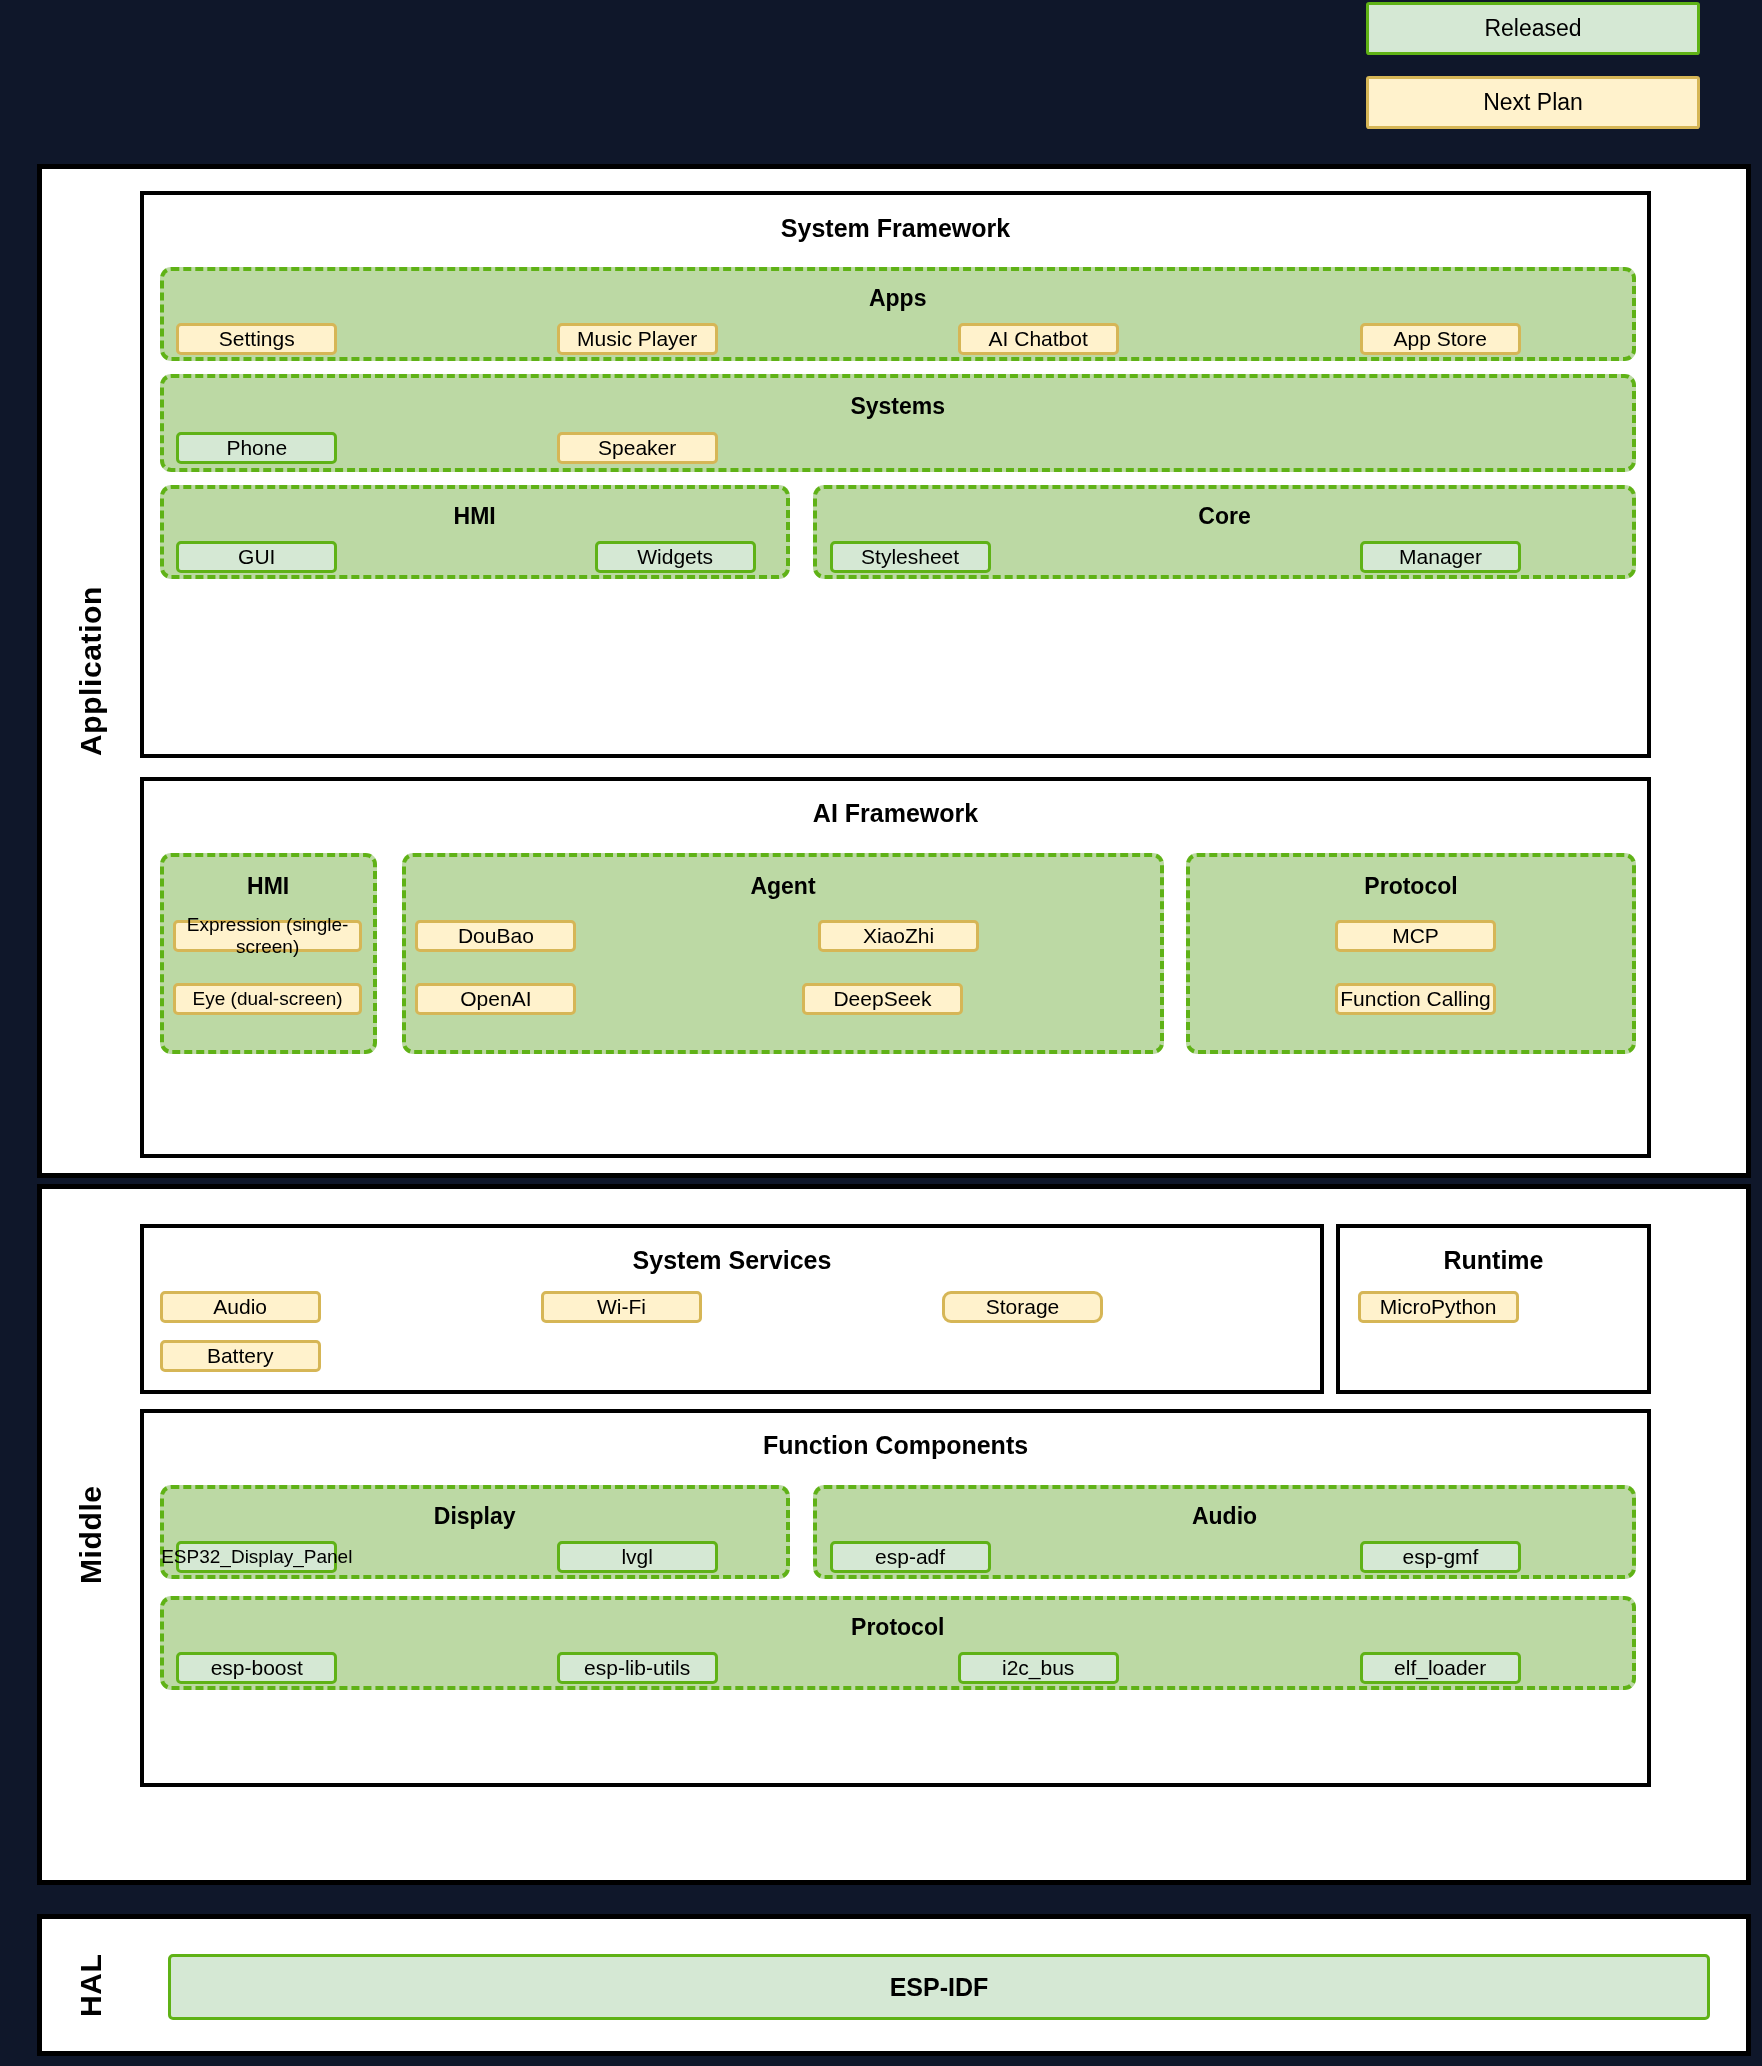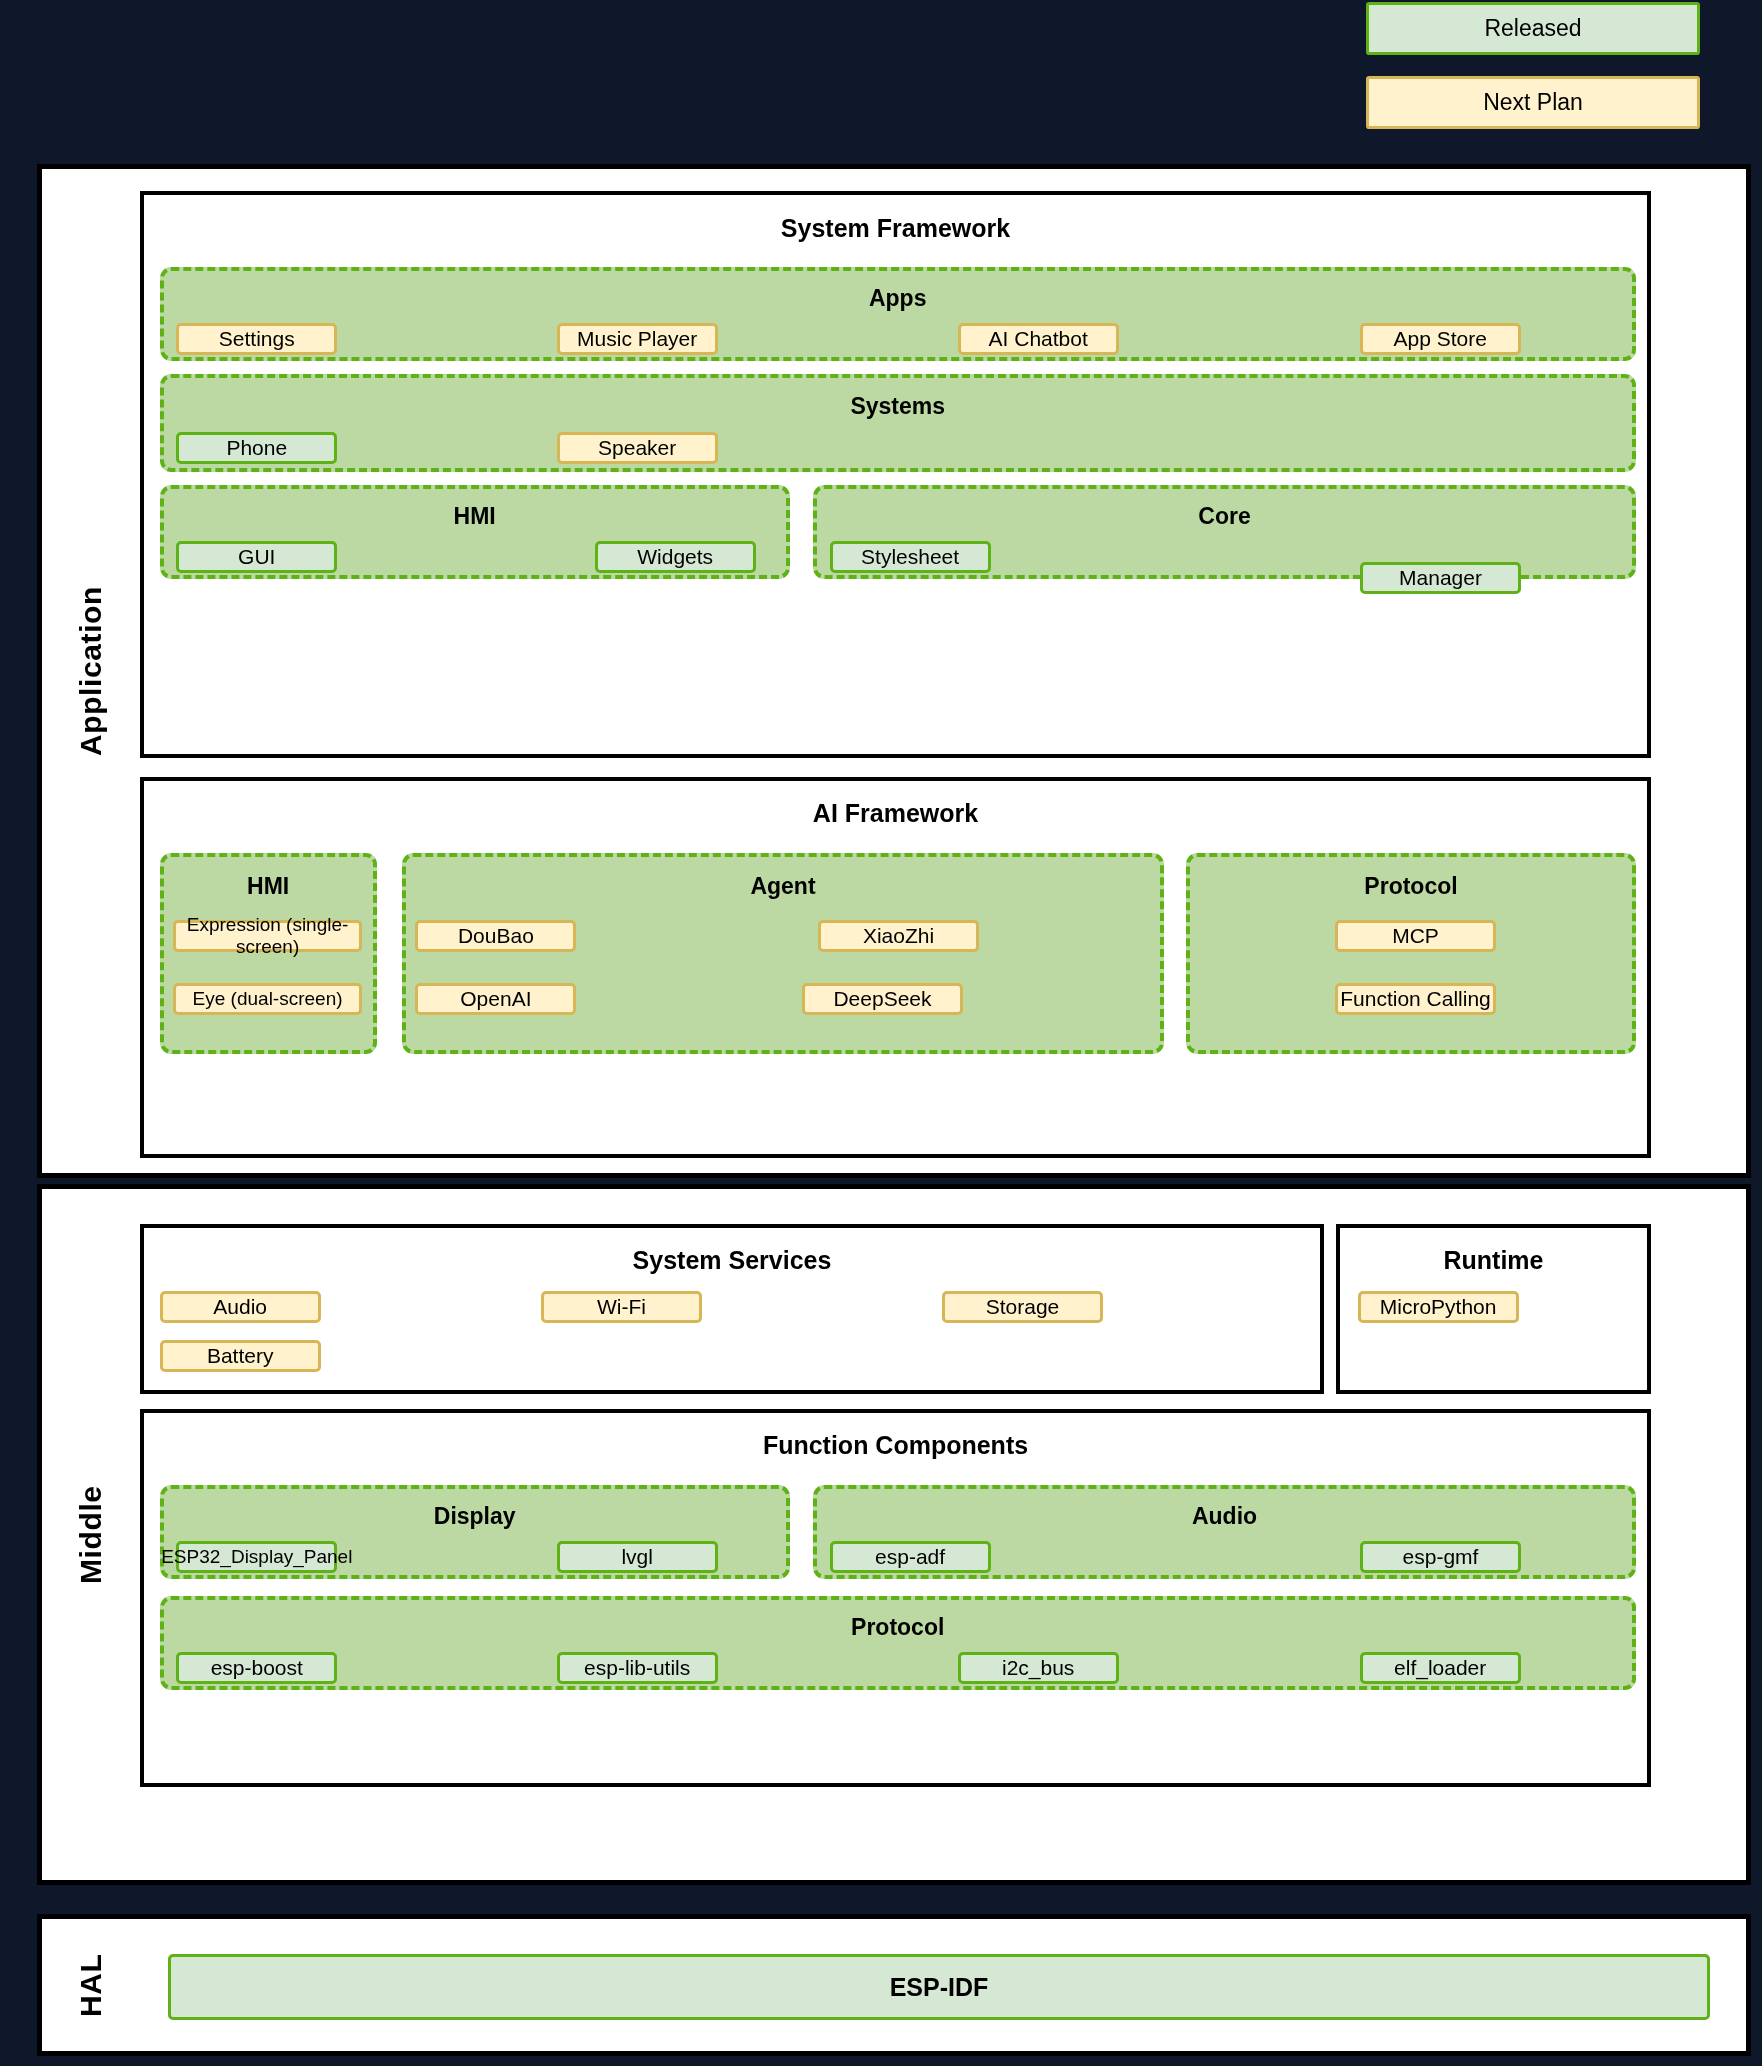--- a/index.html
+++ b/index.html
@@ -179,21 +179,21 @@
         <div class="leaf leaf-green" style="left:393px; top:52px; width:161px; height:31.5px;margin-left:38px;">
           <span>Widgets</span>
         </div>
       </div>
 
       <div class="group" style="left:669px; top:290px; width:823px; height:94px;">
         <div class="group-title" style="top:14px;">Core</div>
         <div class="leaf leaf-green" style="left:12.6px; top:52px; width:161px; height:31.5px;">
           <span>Stylesheet</span>
         </div>
-        <div class="leaf leaf-green" style="left:543px; top:52px; width:161px; height:31.5px;margin-top:21px;">
+        <div class="leaf leaf-green" style="left:543px; top:52px; width:161px; height:31.5px;">
           <span>Manager</span>
         </div>
       </div>
     </div>
 
     <div class="panel" style="left:98px; top:608px; width:1511px; height:381px;">
       <div class="panel-title" style="top:17.6px;">AI Framework</div>
 
       <div class="group" style="left:15.7px; top:72px; width:217px; height:201px;">
         <div class="group-title" style="top:16.4px;">HMI</div>
@@ -238,21 +238,21 @@
     <div class="tier-label" style="left:14px; top:0; bottom:0; width:69px;">Middle</div>
 
     <div class="panel" style="left:98px; top:35px; width:1184px; height:170px;">
       <div class="panel-title" style="top:17.6px;">System Services</div>
       <div class="leaf leaf-yellow" style="left:15.7px; top:63px; width:161px; height:31.5px;">
         <span>Audio</span>
       </div>
       <div class="leaf leaf-yellow" style="left:397px; top:63px; width:161px; height:31.5px;">
         <span>Wi-Fi</span>
       </div>
-      <div class="leaf leaf-yellow" style="left:798px; top:63px; width:161px; height:31.5px;">
+      <div class="leaf leaf-yellow" style="left:798px; top:63px; width:161px; height:31.5px;border-radius:9px;">
         <span>Storage</span>
       </div>
       <div class="leaf leaf-yellow" style="left:15.7px; top:112px; width:161px; height:31.5px;">
         <span>Battery</span>
       </div>
     </div>
 
     <div class="panel" style="left:1294px; top:35px; width:315px; height:170px;">
       <div class="panel-title" style="top:17.6px;">Runtime</div>
       <div class="leaf leaf-yellow" style="left:17.6px; top:63px; width:161px; height:31.5px;">

